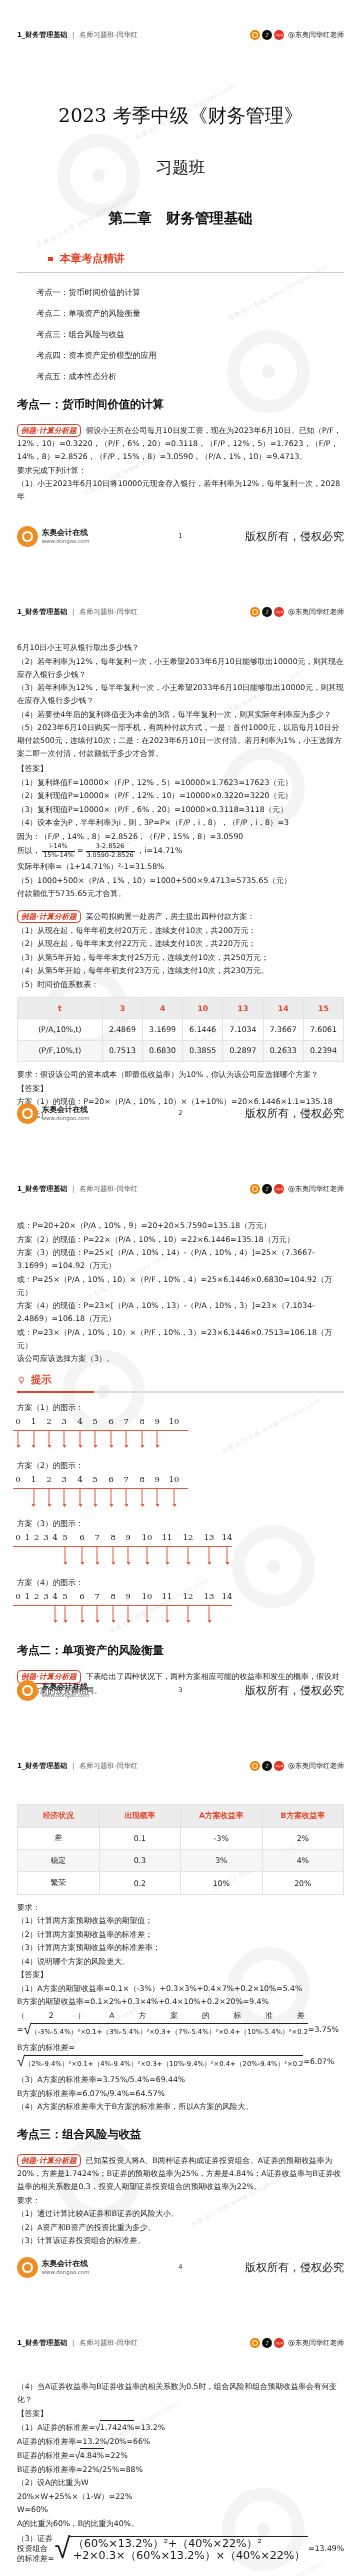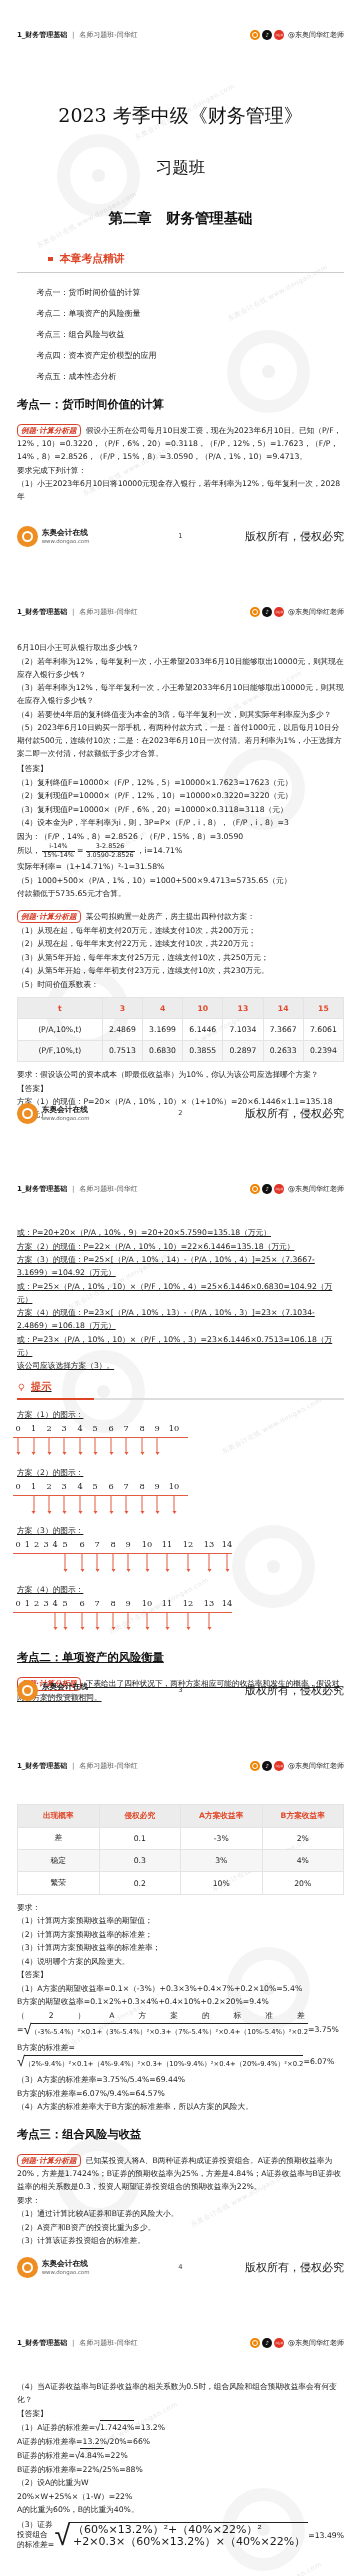--- a/index.html
+++ b/index.html
@@ -26,21 +26,21 @@
   .pfoot{position:absolute;left:17px;right:17px;bottom:30px;height:21.6px;display:flex;align-items:center;justify-content:space-between;}
   .flogo{display:flex;align-items:center;gap:4.1px;}
   .logo-mark{width:20.6px;height:20.6px;border-radius:50%;background:#ee8e22;position:relative;}
   .logo-mark::after{content:'';position:absolute;inset:4.6px;border:2.6px solid #fff;border-radius:50%;}
   .brand{font-weight:bold;font-size:7.7px;color:#222;}
   .site{font-size:5.4px;color:#666;}
   .pagenum{position:absolute;left:50%;transform:translateX(-50%);font-size:6.7px;color:#333;}
   .copyright{font-size:11px;color:#222;}
   
   .content{position:absolute;left:17px;right:17px;top:66px;}
-  .c1{top:49px;} .c2{top:64px;} .c3{top:72px;text-decoration:underline;} .c4{top:67px;} .c5{top:72px;}
+  .c1{top:49px;} .c2{top:64px;} .c3{top:65px;} .c4{top:67px;} .c5{top:72px;}
   .line{font-size:7.7px;line-height:13px;margin:0 0 0.5px;}
   .toc-item{font-size:8px;line-height:13px;margin:0 0 8.2px;}
   
   .cover-title{font-family:"DejaVu Serif","Liberation Serif",serif;font-size:19px;text-align:center;margin-top:54px;color:#111;}
   .cover-sub{font-family:"DejaVu Serif","Liberation Serif",serif;font-size:16.5px;text-align:center;margin-top:28px;color:#111;}
   .chapter{font-family:"DejaVu Serif","Liberation Serif",serif;font-size:14.4px;font-weight:bold;text-align:center;margin-top:30px;color:#111;}
   .toc-head{display:flex;align-items:center;gap:7.2px;margin-top:24px;padding-left:31px;color:#dd4526;font-size:10.8px;font-weight:bold;}
   .sq{width:4.6px;height:4.6px;background:#dd4526;flex:0 0 auto;}
   .toc-line{border:none;border-top:0.5px solid #ccc;margin:6.2px 0 12.4px;}
   .toc{padding-left:19.6px;}
@@ -422,22 +422,22 @@
       <span class="sicon weibo"></span>
       <span class="sicon douyin">♪</span>
       <span class="sicon xhs">小红书</span>
       <span class="handle">@东奥闫华红老师</span>
     </div>
   </div>
   <div class="content c4">
     <table class="redhead t-econ">
         <thead>
           <tr>
+            <th>经济状况</th>
             <th>出现概率</th>
-            <th>侵权必究</th>
             <th>A方案收益率</th>
             <th>B方案收益率</th>
           </tr>
         </thead>
         <tbody>
           <tr>
             <td>差</td>
             <td>0.1</td>
             <td>-3%</td>
             <td>2%</td>
@@ -532,20 +532,21 @@
       <span>（1）A证券的标准差=</span><span class="rad sm">√</span><span class="radbody sm">1.7424%</span><span>=13.2%</span>
     </div>
     <div class="line">A证券的标准差率=13.2%/20%=66%</div>
     <div class="line">
       <span>B证券的标准差=</span><span class="rad sm">√</span><span class="radbody sm">4.84%</span><span>=22%</span>
     </div>
     <div>
         <div class="line">B证券的标准差率=22%/25%=88%</div>
         <div class="line">（2）设A的比重为W</div>
         <div class="line">20%×W+25%×（1-W）=22%</div>
+        <div class="line">W=60%</div>
         <div class="line">A的比重为60%，B的比重为40%。</div>
       </div>
     <div class="bigsqrt">
       <span>（3）证券投资组合的标准差=</span>
         <span class="rad big">√</span>
         <span class="radbody2">
           <span>（60%×13.2%）²+（40%×22%）²</span>
           <span>+2×0.3×（60%×13.2%）×（40%×22%）</span>
         </span>
         <span>=13.49%</span>

